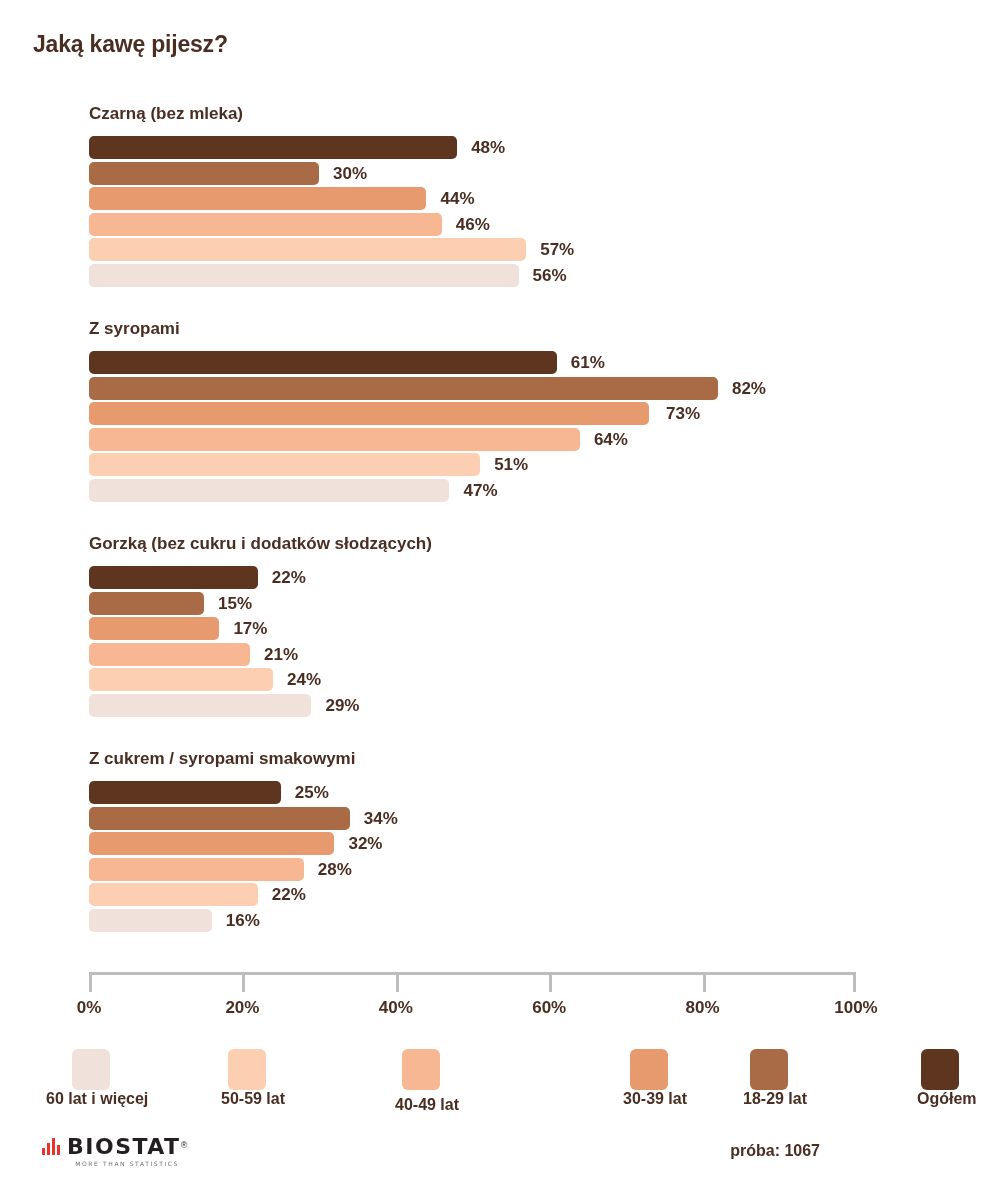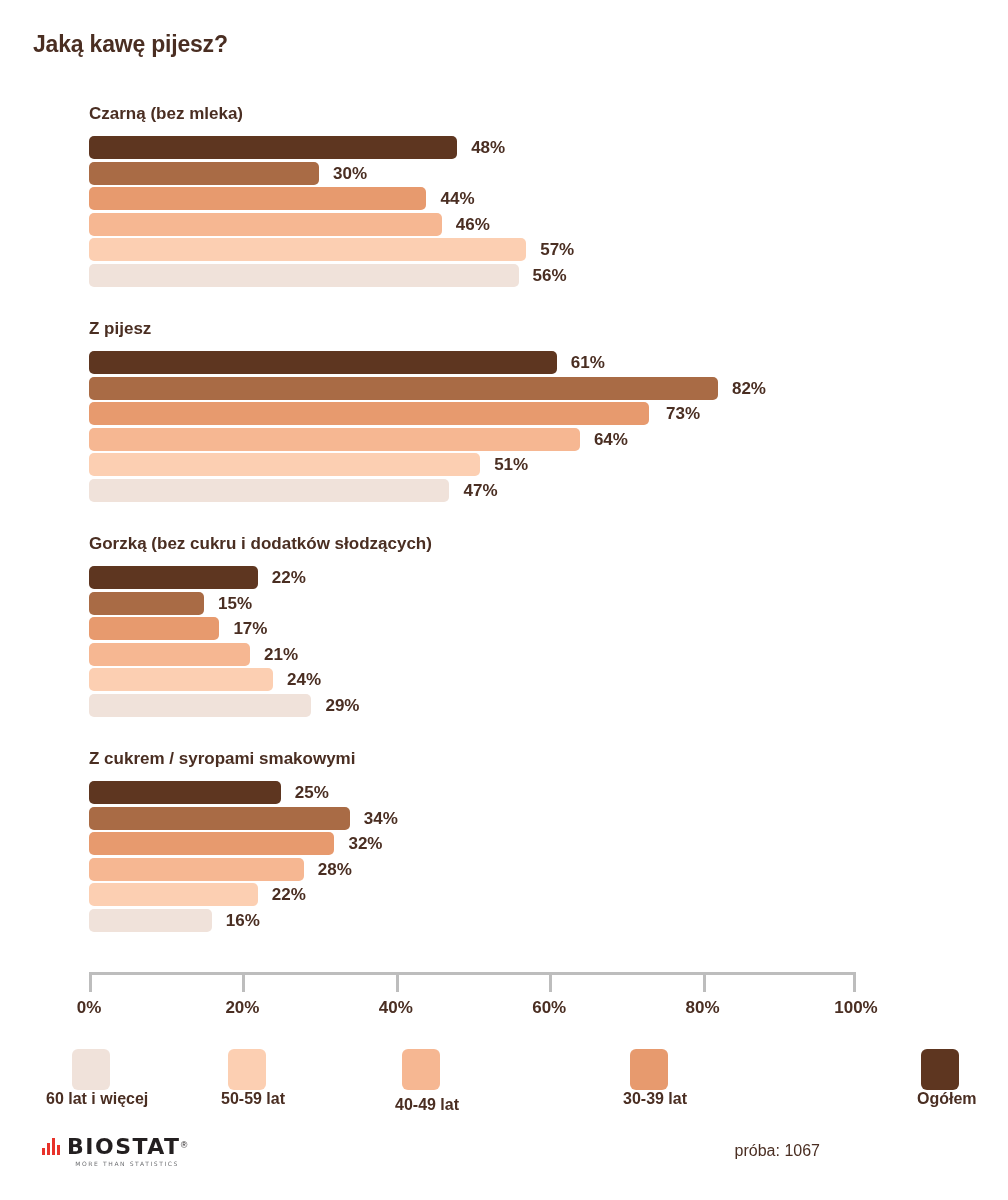--- a/index.html
+++ b/index.html
@@ -196,21 +196,21 @@
     color: #6d6e71;
     text-align: center;
     margin-top: 3px;
   }
 
   .sample-size {
     position: absolute;
     right: 36px;
     top: 1142px;
     font-size: 16px;
-    font-weight: normal;
+    font-weight: bold;
     color: #4a2e22;
     white-space: nowrap;
   }
 </style>
 </head>
 <body>
 
 <div class="page">
 
   <div class="chart-title">Jaką kawę pijesz?</div>
@@ -239,21 +239,21 @@
             <div class="bar" style="width: 437.19px; background: rgb(252, 207, 178);"></div>
             <div class="bar-value" style="left: 451.19px;">57%</div>
           </div>
           <div class="bar-row">
             <div class="bar" style="width: 429.52px; background: rgb(240, 226, 218);"></div>
             <div class="bar-value" style="left: 443.52px;">56%</div>
           </div>
         </div>
       </div>
       <div class="group">
-        <div class="group-label">Z pijesz</div>
+        <div class="group-label">Z syropami</div>
         <div class="bars">
           <div class="bar-row">
             <div class="bar" style="width: 467.87px; background: rgb(94, 54, 32);"></div>
             <div class="bar-value" style="left: 481.87px;">61%</div>
           </div>
           <div class="bar-row">
             <div class="bar" style="width: 628.94px; background: rgb(169, 107, 69);"></div>
             <div class="bar-value" style="left: 642.94px;">82%</div>
           </div>
           <div class="bar-row">
@@ -360,20 +360,24 @@
         <div class="legend-text">50-59 lat</div>
       </div>
       <div class="legend-item" style="left: 349px; gap: 6px;">
         <div class="legend-swatch" style="background: rgb(246, 183, 146);"></div>
         <div class="legend-text">40-49 lat</div>
       </div>
       <div class="legend-item" style="left: 532px; padding-left: 45px;">
         <div class="legend-swatch" style="background: rgb(231, 154, 110);"></div>
         <div class="legend-text">30-39 lat</div>
       </div>
+      <div class="legend-item" style="left: 697px;">
+        <div class="legend-swatch" style="background: rgb(169, 107, 69);"></div>
+        <div class="legend-text">18-29 lat</div>
+      </div>
       <div class="legend-item" style="left: 871px;">
         <div class="legend-swatch" style="background: rgb(94, 54, 32);"></div>
         <div class="legend-text">Ogółem</div>
       </div>
     </div>
 
   <div class="footer-logo">
     <div class="logo-bars">
       <i></i>
         <i></i>

